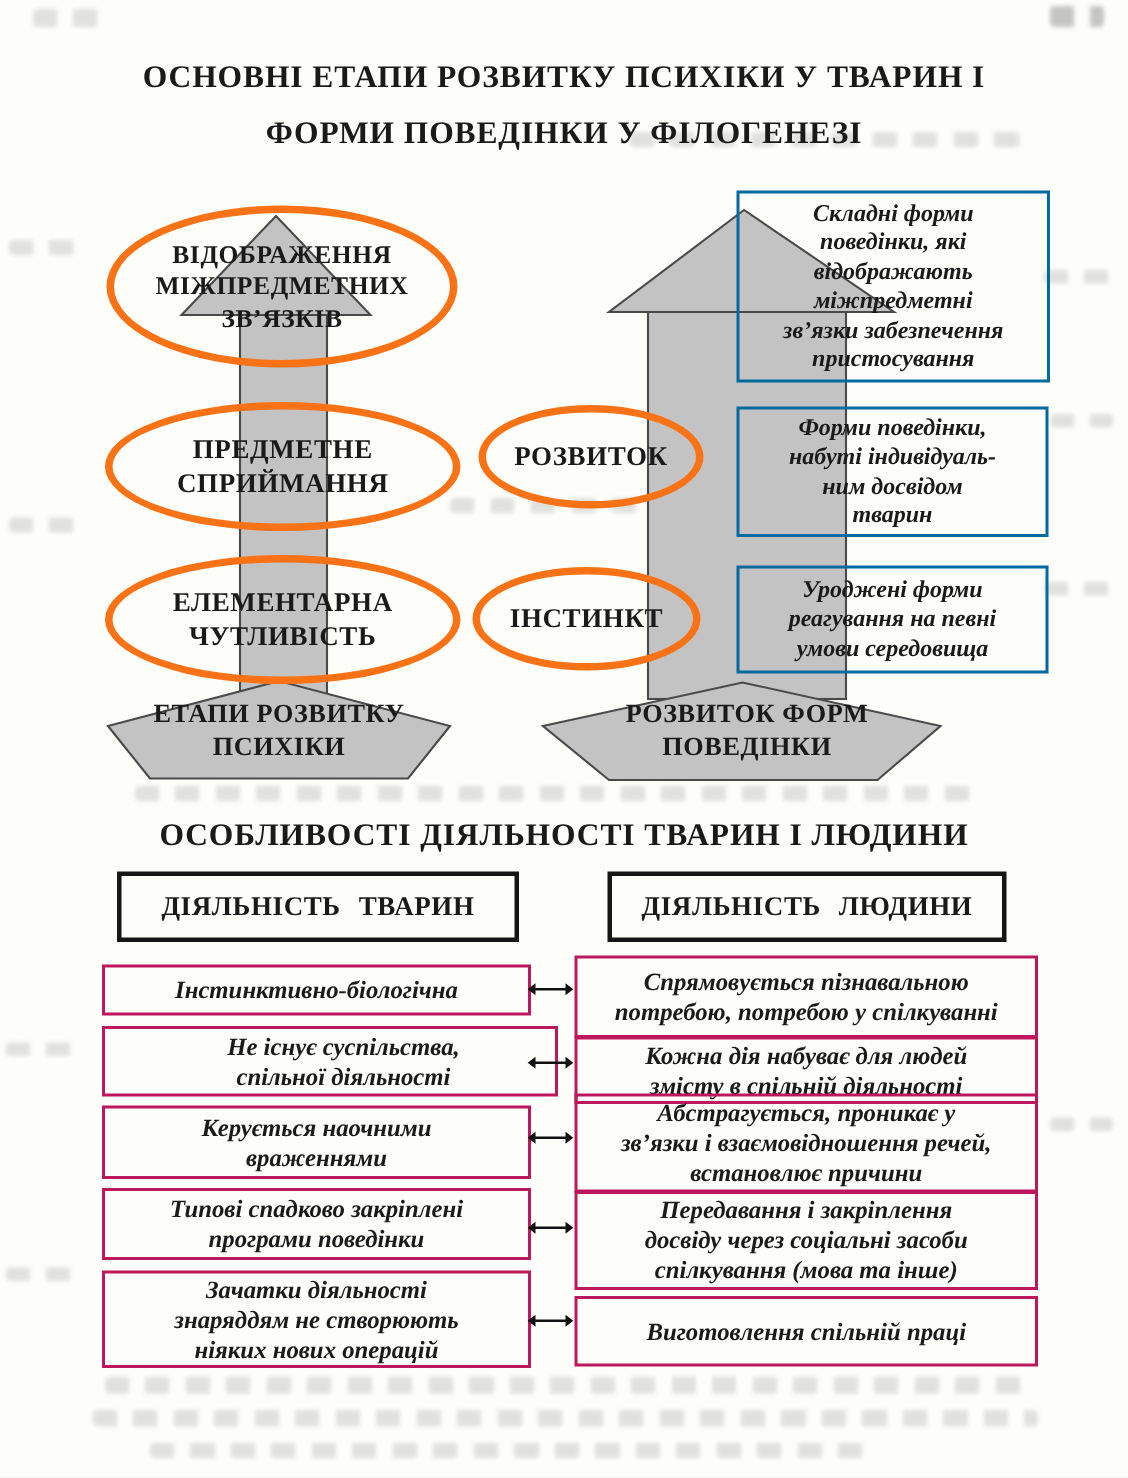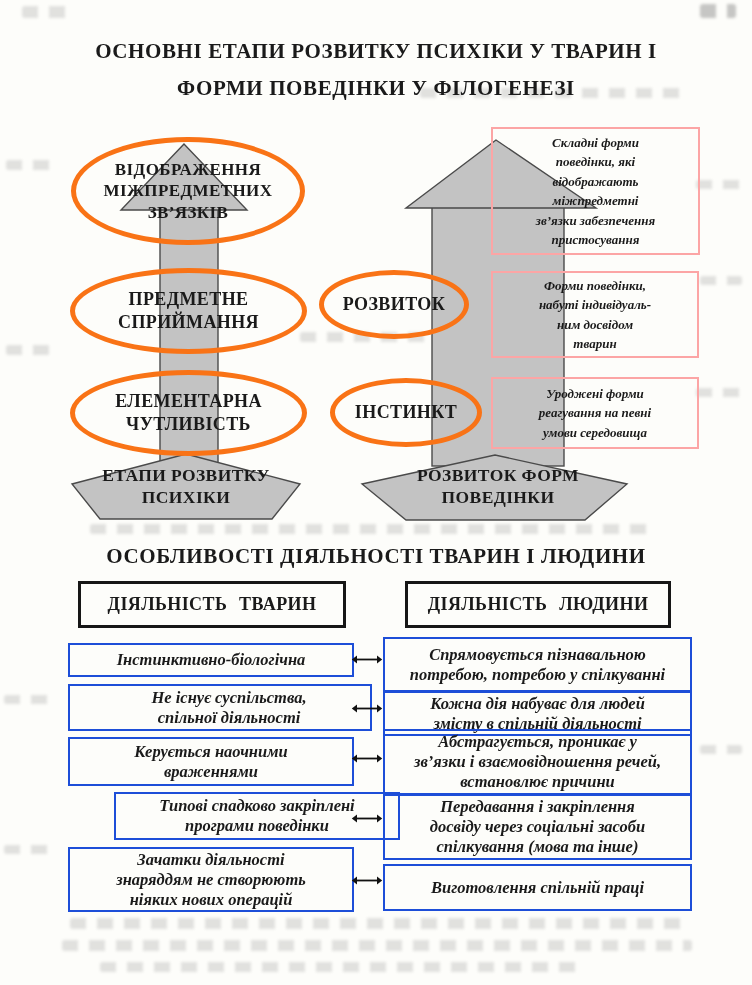--- a/index.html
+++ b/index.html
@@ -18,30 +18,30 @@
   }
   h2.title2{
     position:absolute;left:0;top:544px;width:752px;margin:0;
     font-size:21px;font-weight:bold;text-align:center;letter-spacing:.6px;
   }
   .ellipse{
     border:5px solid #f97316;border-radius:50%;
     font-weight:bold;background:transparent;letter-spacing:.4px;
   }
   .infobox{
-    border:2px solid #fca5a5;background:transparent;
-    font-style:italic;font-weight:bold;font-size:13px;line-height:19.5px;
+    border:2px solid #0369a1;background:transparent;
+    font-style:italic;font-weight:bold;font-size:16px;line-height:19.5px;
   }
   .banner-label{font-weight:bold;font-size:17.5px;line-height:22px;letter-spacing:.4px;}
   .header-box{
     border:3px solid #161616;background:transparent;
     font-weight:bold;font-size:18px;letter-spacing:.4px;word-spacing:7px;
   }
   .cell{
-    border:2px solid #1d4ed8;background:transparent;
+    border:2px solid #be185d;background:transparent;
     font-style:italic;font-weight:bold;font-size:16.5px;line-height:20px;
   }
   .streak{
     position:absolute;border-radius:3px;opacity:.28;filter:blur(1.4px);
     background:repeating-linear-gradient(90deg,rgba(70,70,70,.55) 0 16px,rgba(70,70,70,0) 16px 27px);
   }
   .streak.dark{opacity:.55;}
 </style>
 </head>
 <body>
@@ -87,21 +87,21 @@
 
     <div class="abs ellipse flexc pre" style="left:71px;top:7px;width:224px;height:98px;font-size:17px;line-height:21.5px;">ВІДОБРАЖЕННЯ
 МІЖПРЕДМЕТНИХ
 ЗВ’ЯЗКІВ</div>
     <div class="abs ellipse flexc pre" style="left:70px;top:138px;width:227px;height:76px;font-size:18px;line-height:23px;">ПРЕДМЕТНЕ
 СПРИЙМАННЯ</div>
     <div class="abs ellipse flexc pre" style="left:70px;top:240px;width:227px;height:76px;font-size:18px;line-height:23px;">ЕЛЕМЕНТАРНА
 ЧУТЛИВІСТЬ</div>
 
     <div class="abs ellipse flexc pre" style="left:319px;top:140px;width:140px;height:59px;font-size:18px;">РОЗВИТОК</div>
-    <div class="abs ellipse flexc pre" style="left:330px;top:248px;width:142px;height:59px;font-size:18px;">ІНСТИНКТ</div>
+    <div class="abs ellipse flexc pre" style="left:315px;top:248px;width:142px;height:59px;font-size:18px;">ІНСТИНКТ</div>
 
     <div class="abs infobox flexc pre" style="left:491px;top:-3px;width:205px;height:124px;">Складні форми
 поведінки, які
 відображають
 міжпредметні
 зв’язки забезпечення
 пристосування</div>
     <div class="abs infobox flexc pre" style="left:491px;top:141px;width:204px;height:83px;">Форми поведінки,
 набуті індивідуаль-
 ним досвідом
@@ -144,21 +144,21 @@
 враженнями</div>
   <svg class="abs" style="left:351px;top:752px;" width="32" height="13" viewBox="0 0 32 13">
     <path d="M4 6.5 H28" stroke="#111" stroke-width="1.8"></path>
     <path d="M6 2.5 L0.8 6.5 L6 10.5 Z" fill="#111"></path>
     <path d="M26 2.5 L31.2 6.5 L26 10.5 Z" fill="#111"></path>
   </svg>
   <div class="abs cell flexc pre" style="left:383px;top:729px;width:305px;height:62px;">Абстрагується, проникає у
 зв’язки і взаємовідношення речей,
 встановлює причини</div>
 
-  <div class="abs cell flexc pre" style="left:68px;top:792px;width:282px;height:44px;margin-left:46px;">Типові спадково закріплені
+  <div class="abs cell flexc pre" style="left:68px;top:792px;width:282px;height:44px;">Типові спадково закріплені
 програми поведінки</div>
   <svg class="abs" style="left:351px;top:812px;" width="32" height="13" viewBox="0 0 32 13">
     <path d="M4 6.5 H28" stroke="#111" stroke-width="1.8"></path>
     <path d="M6 2.5 L0.8 6.5 L6 10.5 Z" fill="#111"></path>
     <path d="M26 2.5 L31.2 6.5 L26 10.5 Z" fill="#111"></path>
   </svg>
   <div class="abs cell flexc pre" style="left:383px;top:794px;width:305px;height:62px;">Передавання і закріплення
 досвіду через соціальні засоби
 спілкування (мова та інше)</div>
 

